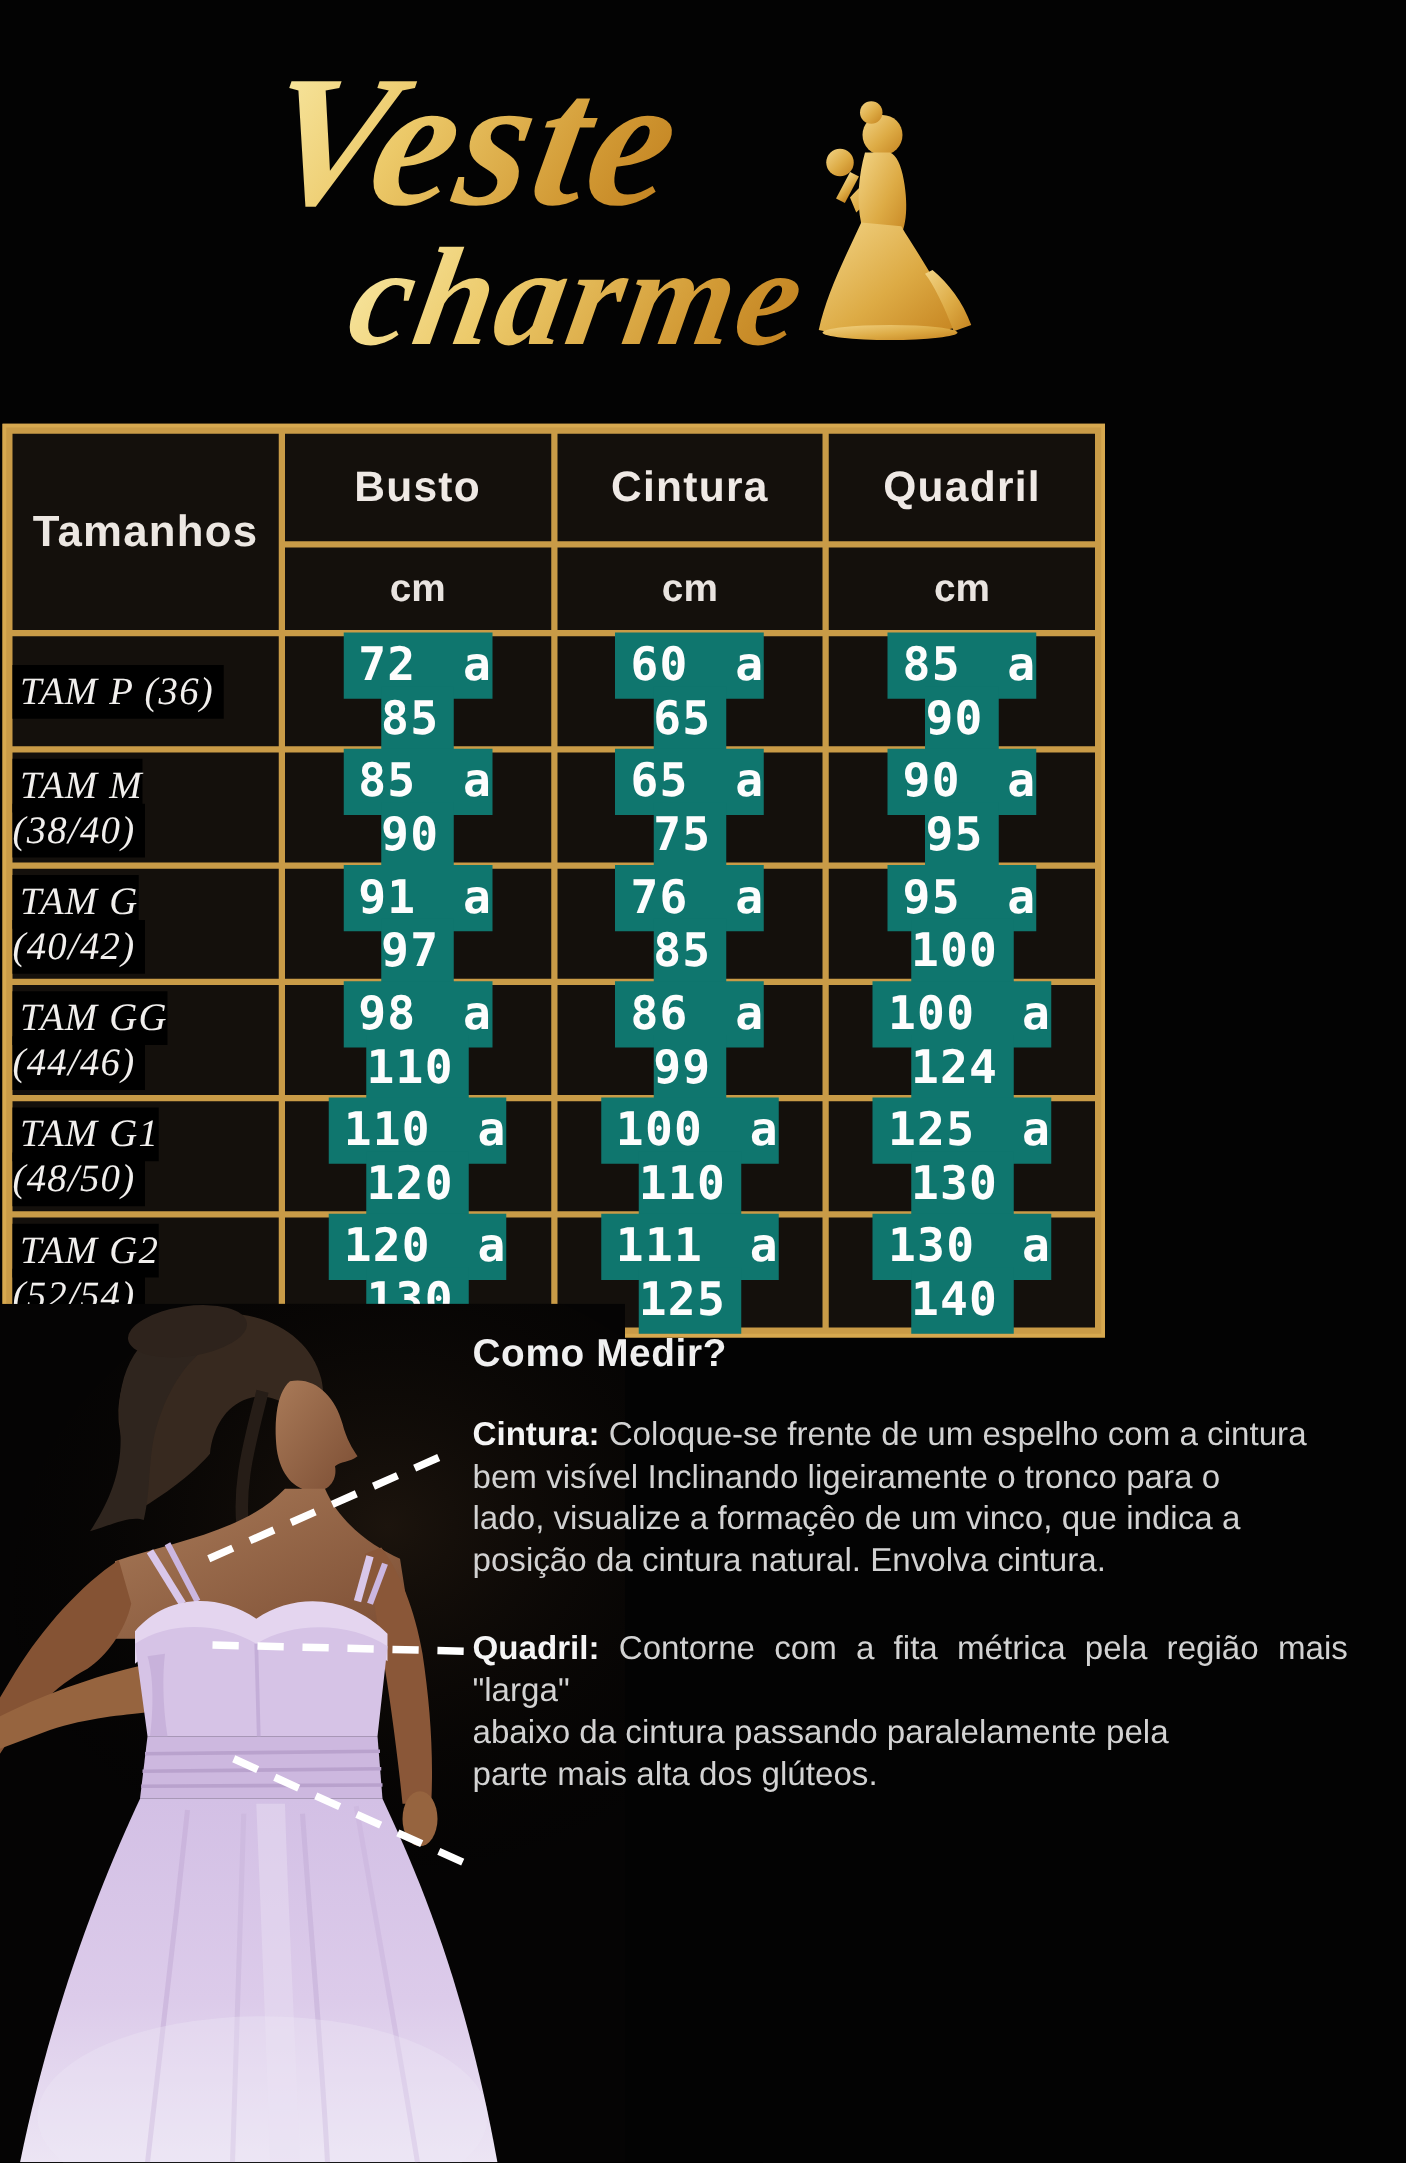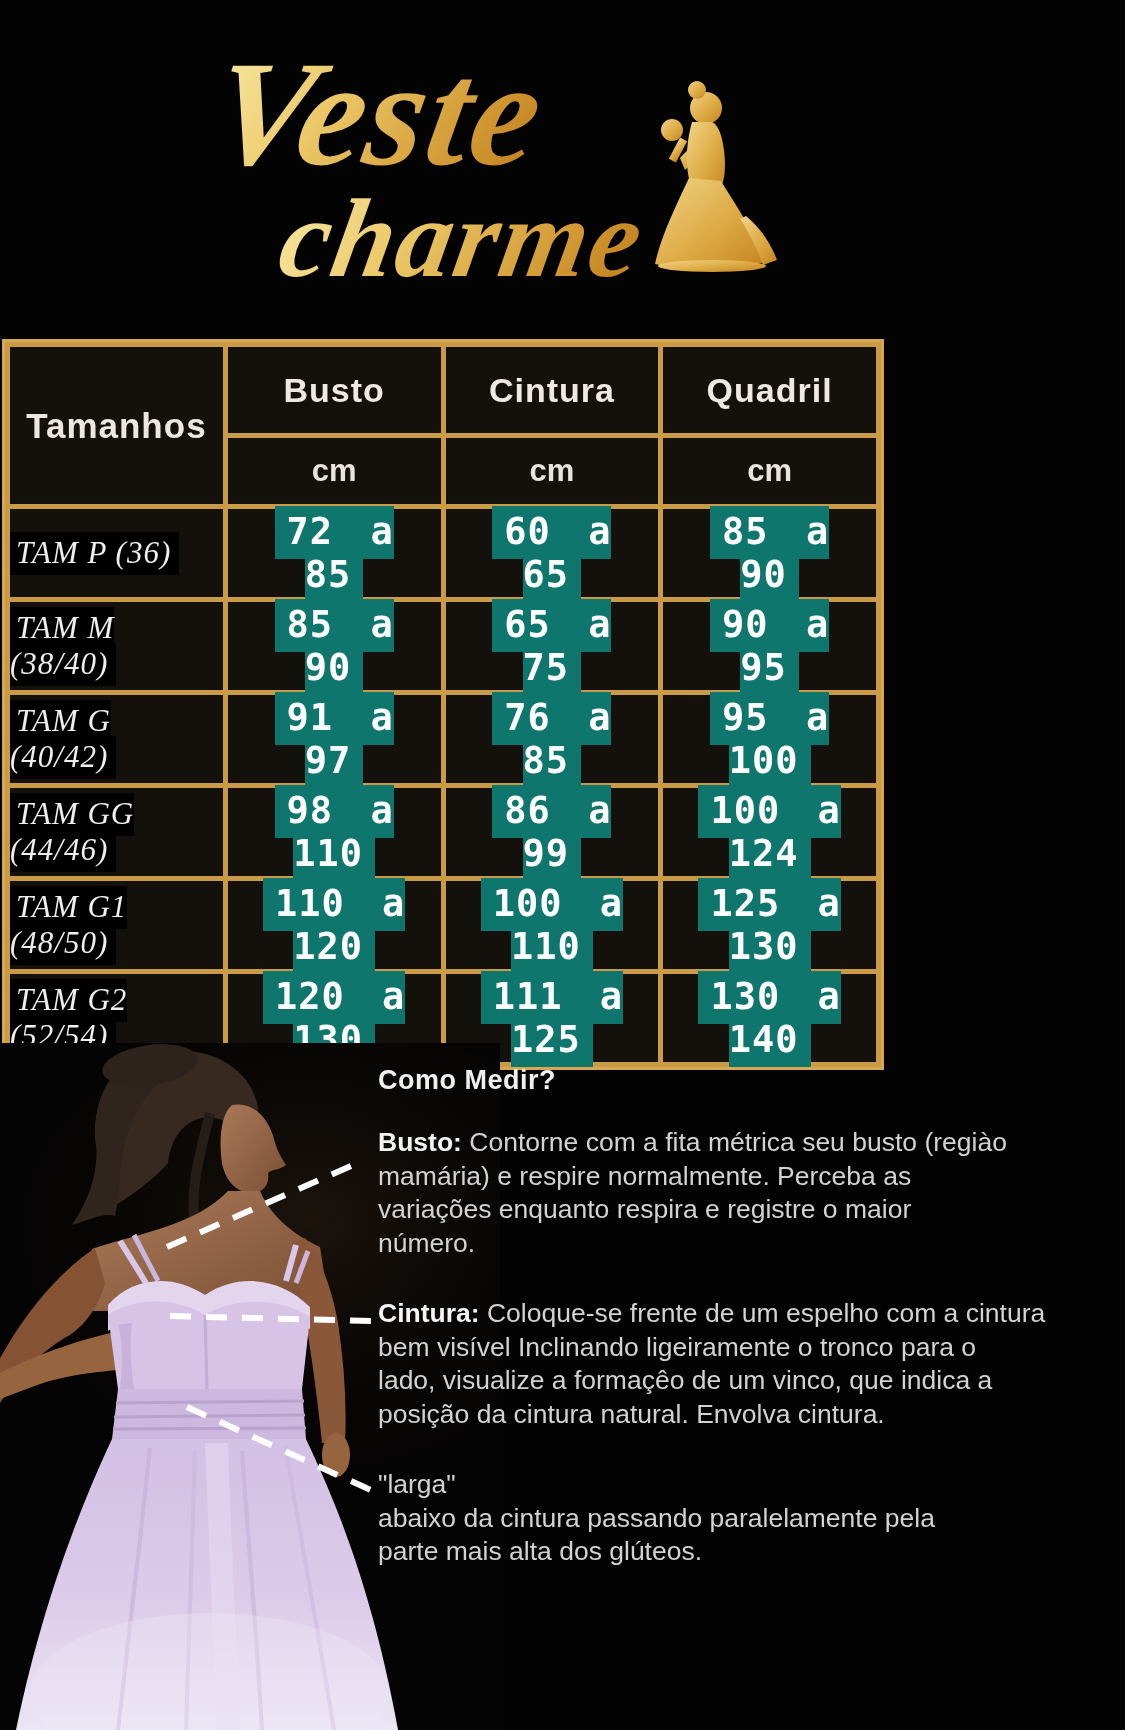--- a/index.html
+++ b/index.html
@@ -32,21 +32,21 @@
              color:#f1efed;letter-spacing:1px;background:#000;padding:3px 8px 5px 6px;}
   .c-val{text-align:center;}
   .c-val .hl{font-family:"DejaVu Sans Mono",monospace;font-weight:bold;font-size:37px;
              color:#fdfdfd;letter-spacing:1px;word-spacing:14px;background:#0f766e;padding:4px 12px 6px;}
 
   
   .bottom{position:absolute;top:1043px;left:0;width:1125px;height:687px;}
   .photo{position:absolute;left:0;top:0;}
   .dashes{position:absolute;left:0;top:0;pointer-events:none;}
   .guide{position:absolute;left:378px;top:22px;width:734px;color:#d2d2d2;}
-  .guide h2{font-size:27px;font-weight:bold;color:#f0f0f0;margin:0 0 30px 0;letter-spacing:0.5px;}
+  .guide h2{font-size:31px;font-weight:bold;color:#f0f0f0;margin:0 0 30px 0;letter-spacing:0.5px;}
   .para{font-size:26.5px;line-height:33.5px;margin:0 0 37px 0;}
   .para b{color:#f5f5f5;}
   .pre{white-space:pre-line;}
   .block{display:block;white-space:pre-line;}
   .jspace{word-spacing:8px;}
 </style>
 </head>
 <body>
 
 <div class="page">
@@ -206,37 +206,34 @@
 
     <svg class="dashes" width="1125" height="687" viewBox="0 0 1125 687">
       <line x1="167" y1="204" x2="360" y2="119" stroke="#ffffff" stroke-width="6" stroke-dasharray="21 15"></line>
       <line x1="170" y1="273" x2="373" y2="278" stroke="#ffffff" stroke-width="6" stroke-dasharray="21 15"></line>
       <line x1="187" y1="364" x2="373" y2="448" stroke="#ffffff" stroke-width="6" stroke-dasharray="21 15"></line>
     </svg>
 
     <div class="guide">
       <h2>Como Medir?</h2>
 
-      <p class="para">
-        <b>Busto:</b>
-        <span class="pre">Contorne com a fita métrica seu busto (regiào
-mamária) e respire normalmente. Perceba as
-variações enquanto respira e registre o maior
-número.</span>
-      </p>
 
       <p class="para">
         <b>Cintura:</b>
         <span class="pre">Coloque-se frente de um espelho com a cintura
 bem visível Inclinando ligeiramente o tronco para o
 lado, visualize a formaçêo de um vinco, que indica a
 posição da cintura natural. Envolva cintura.</span>
       </p>
 
       <p class="para">
+        <span class="jspace">
+          <b>Quadril:</b>
+          <span>Contorne com a fita métrica pela região mais</span>
+        </span>
         <span class="block">"larga"
 abaixo da cintura passando paralelamente pela
 parte mais alta dos glúteos.</span>
       </p>
     </div>
   </div>
 
 </div>
 
 </body></html>

